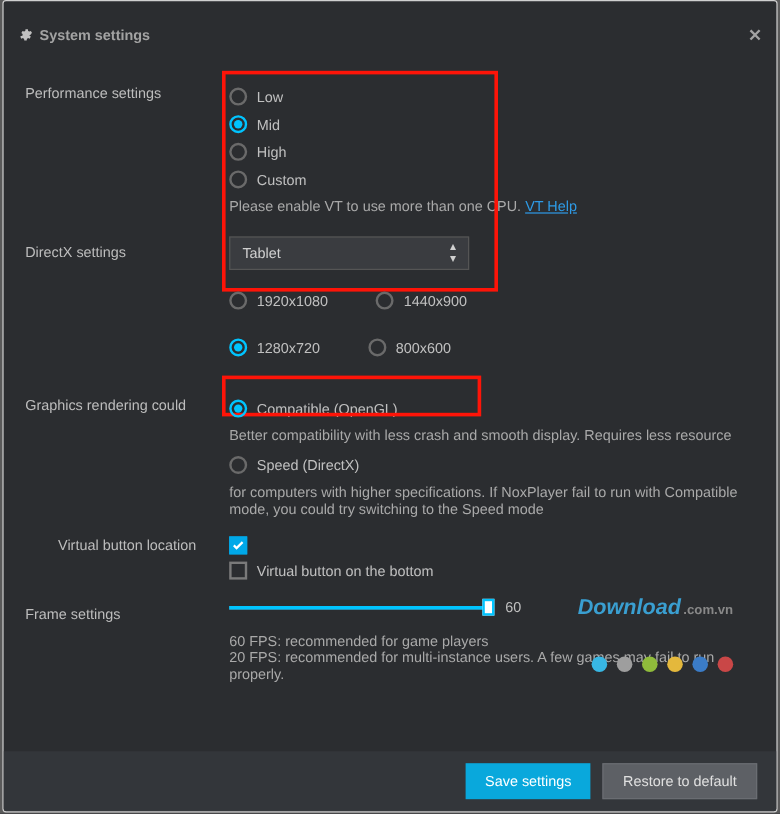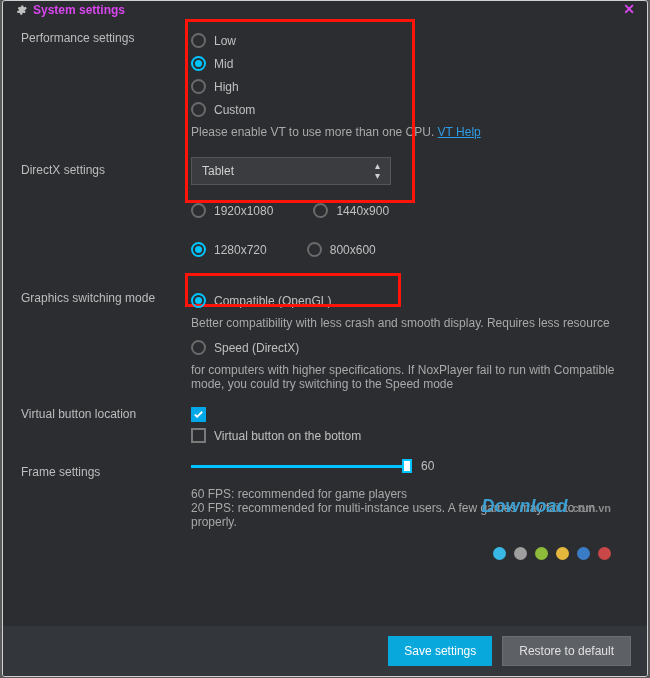--- a/index.html
+++ b/index.html
@@ -17,24 +17,24 @@
   width: 646px;
   height: 677px;
   margin: 0 auto;
   border: 1.5px solid #d0d0d0;
   border-radius: 3px;
   position: relative;
   overflow: hidden;
 }
 .titlebar {
   display: flex;
-  align-items: flex-end;
+  align-items: center;
   justify-content: space-between;
-  padding: 0 12px;
-  color: #d946ef;
+  padding: 20px 12px;
+  color: #a3a3a3;
   font-weight: bold;
 }
 .titlebar-left { display: flex; align-items: center; gap: 6px; }
 .close-x { cursor: pointer; font-size: 14px; }
 .content { padding: 8px 18px 6px 18px; }
 .row { display: flex; margin-bottom: 10px; }
 .label-col { width: 170px; padding-top: 6px; color: #bdbdbd; }
 .ctrl-col { flex: 1; position: relative; }
 .highlight-red {
   border: 3px solid #fe1408;
@@ -187,37 +187,37 @@
             </div>
           <div class="radio-item">
               <span class="radio"></span>
               <span>800x600</span>
             </div>
         </div>
       </div>
     </div>
 
     <div class="row">
-      <div class="label-col">Graphics switching mode</div>
+      <div class="label-col">Graphics rendering could</div>
       <div class="ctrl-col">
         <div class="highlight-red hl2"></div>
         <div class="radio-item">
           <span class="radio selected"></span>
           <span>Compatible (OpenGL)</span>
         </div>
         <div class="helptext">Better compatibility with less crash and smooth display. Requires less resource</div>
         <div class="radio-item" style="margin-top:10px;">
           <span class="radio"></span>
           <span>Speed (DirectX)</span>
         </div>
         <div class="helptext" style="max-width:430px;">for computers with higher specifications. If NoxPlayer fail to run with Compatible mode, you could try switching to the Speed mode</div>
       </div>
     </div>
 
-    <div class="row" style="margin-top:8px;">
+    <div class="row" style="margin-top:8px;text-align:center;">
       <div class="label-col">Virtual button location</div>
       <div class="ctrl-col">
         <div class="checkbox-item">
           <span class="checkbox checked">
               <svg width="11" height="11" viewBox="0 0 12 12">
                 <path d="M2 6l2.5 2.5L10 3" stroke="#fff" stroke-width="2" fill="none"></path>
               </svg>
             </span>
         </div>
         <div class="checkbox-item">

